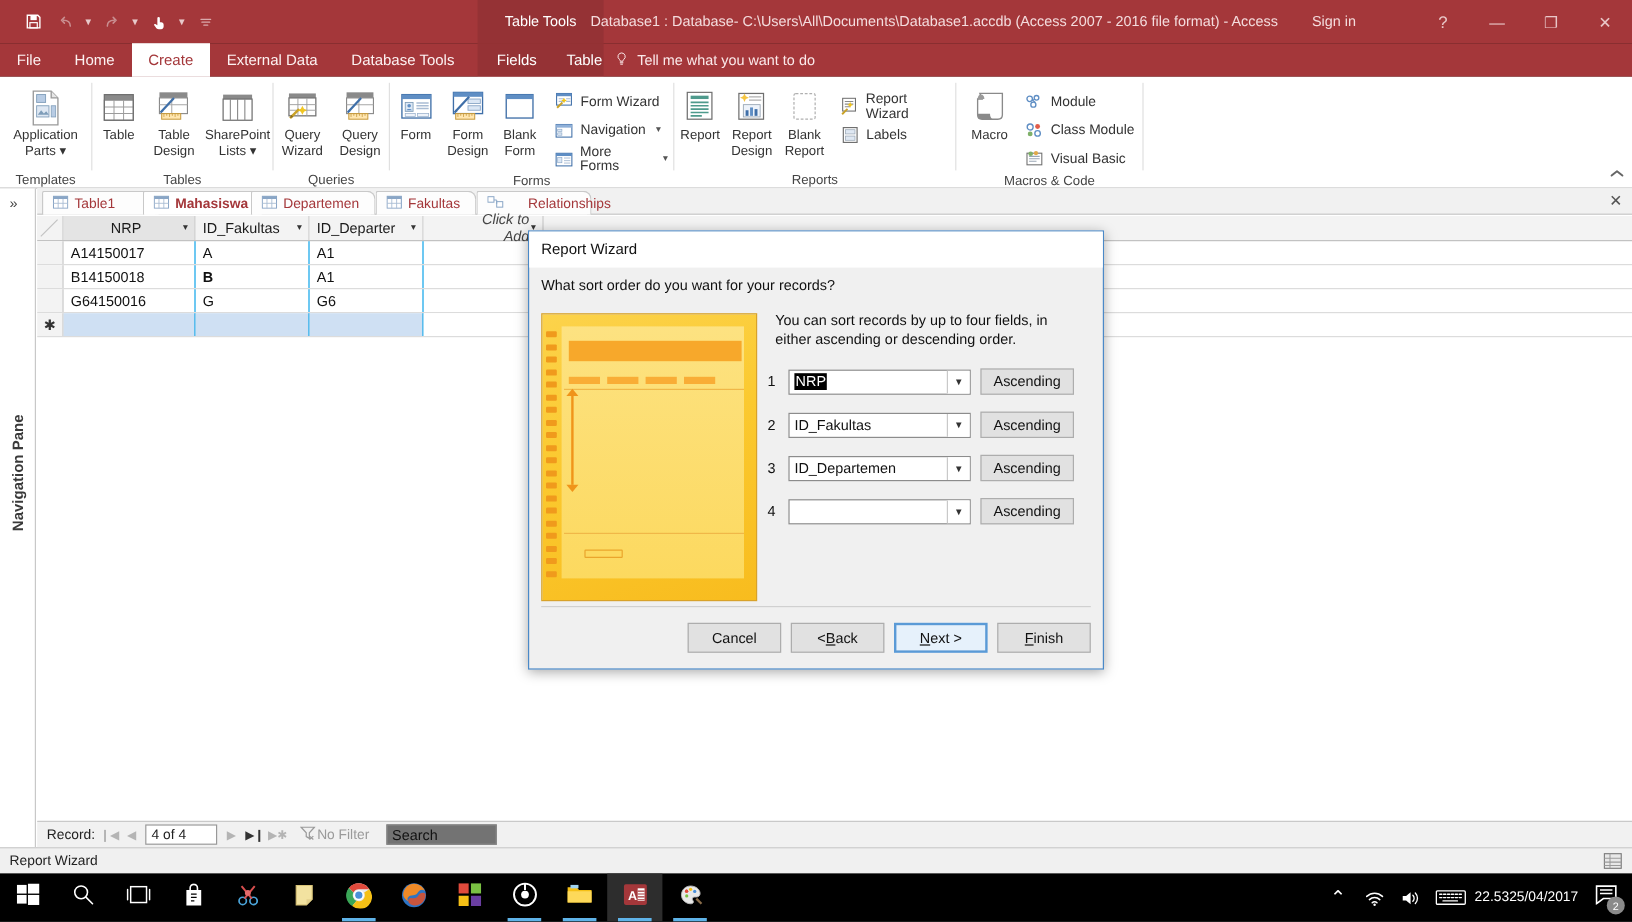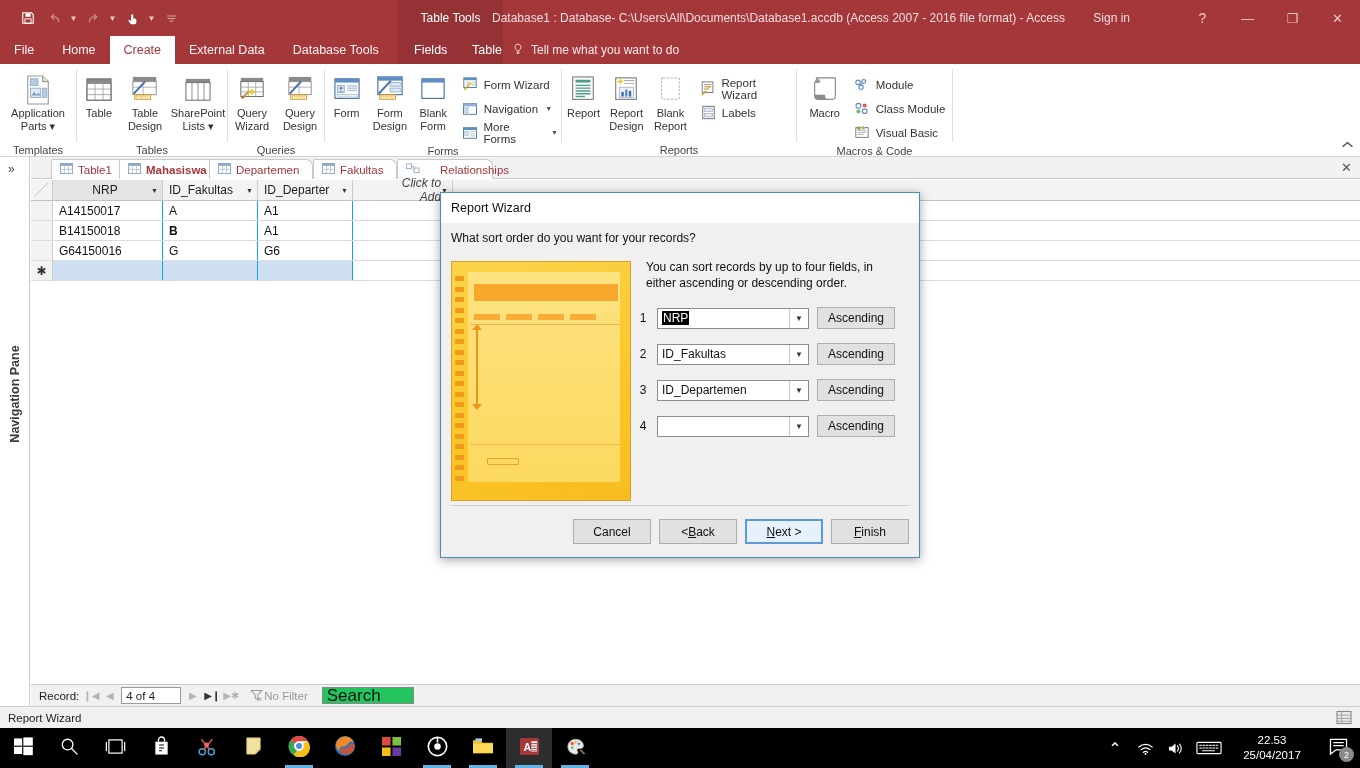--- a/index.html
+++ b/index.html
@@ -161,22 +161,22 @@
     font-size: 11.5px; color: #222;
   }
   .navbtn { width: 15px; text-align: center; font-size: 10px; color: #333; }
   .navbtn.dis { color: #b4b4b4; }
   .recbox {
     width: 60px; height: 17px; background: #fff; border: 1px solid #999;
     font-size: 11.5px; display: flex; align-items: center; padding-left: 4px;
   }
   .nofilter { display: flex; align-items: center; gap: 1px; color: #9a9a9a; margin-left: 8px; }
   .searchbox {
-    width: 92px; height: 17px; background: #22c55e; border: 1px solid #888;
-    font-size: 17px; display: flex; align-items: center; padding-left: 4px;
+    width: 92px; height: 17px; background: #737373; border: 1px solid #888;
+    font-size: 12px; display: flex; align-items: center; padding-left: 4px;
     margin-left: 10px; color: #111;
   }
 
   
   .statusbar {
     position: absolute; left: 0; top: 706px; width: 1360px; height: 22px;
     background: #f0f0f0; border-top: 1px solid #d0d0d0;
     display: flex; align-items: center; font-size: 11.5px; color: #222;
     padding-left: 8px;
   }
@@ -250,21 +250,21 @@
     position: relative;
   }
   .tb-item.act { background: #2d2d2d; }
   .tb-under { position: absolute; bottom: 0; left: 9px; width: 28px; height: 3px; background: #5fb3e8; }
   .tray {
     position: absolute; right: 0; top: 0; height: 40px; display: flex; align-items: center;
     gap: 0px; color: #fff;
   }
   .tray-ico { width: 30px; height: 40px; display: flex; align-items: center; justify-content: center; color: #fff; }
   .clock {
-    width: 88px; height: 40px; display: flex; flex-direction: column;
+    width: 88px; height: 40px; display: flex; flex-direction: row;
     align-items: center; justify-content: center; color: #fff; font-size: 11.5px; line-height: 15px;
   }
   .notif { width: 44px; height: 40px; display: flex; align-items: center; justify-content: center; position: relative; }
   .badge {
     position: absolute; right: 6px; bottom: 6px; width: 15px; height: 15px; border-radius: 50%;
     background: #8a8a8a; color: #fff; font-size: 9px;
     display: flex; align-items: center; justify-content: center;
   }
 </style>
 </head>
@@ -655,21 +655,21 @@
   <div class="workspace">
 
     <div class="navpane">
       <div class="navpane-exp">»</div>
       <div class="navpane-txt">Navigation Pane</div>
     </div>
 
     <div class="docarea">
 
       <div class="tabstrip">
-        <div class="dtab" style="left:20px;width:98px;">
+        <div class="dtab" style="left:4px;width:98px;">
           <span>
             <svg width="13" height="11" viewBox="0 0 14 12">
                 <rect x="0.5" y="0.5" width="13" height="11" fill="#fff" stroke="#8aa6c6" stroke-width="1"></rect>
                 <rect x="0.5" y="0.5" width="13" height="2.6" fill="#8aa6c6"></rect>
                 <path d="M4.8 3.1v8.4M9.2 3.1v8.4M0.5 7h13" stroke="#a9bcd4" stroke-width="0.8"></path>
               </svg>
           </span>
           <span>Table1</span>
         </div>
         <div class="dtab active" style="left:88px;width:100px;">

